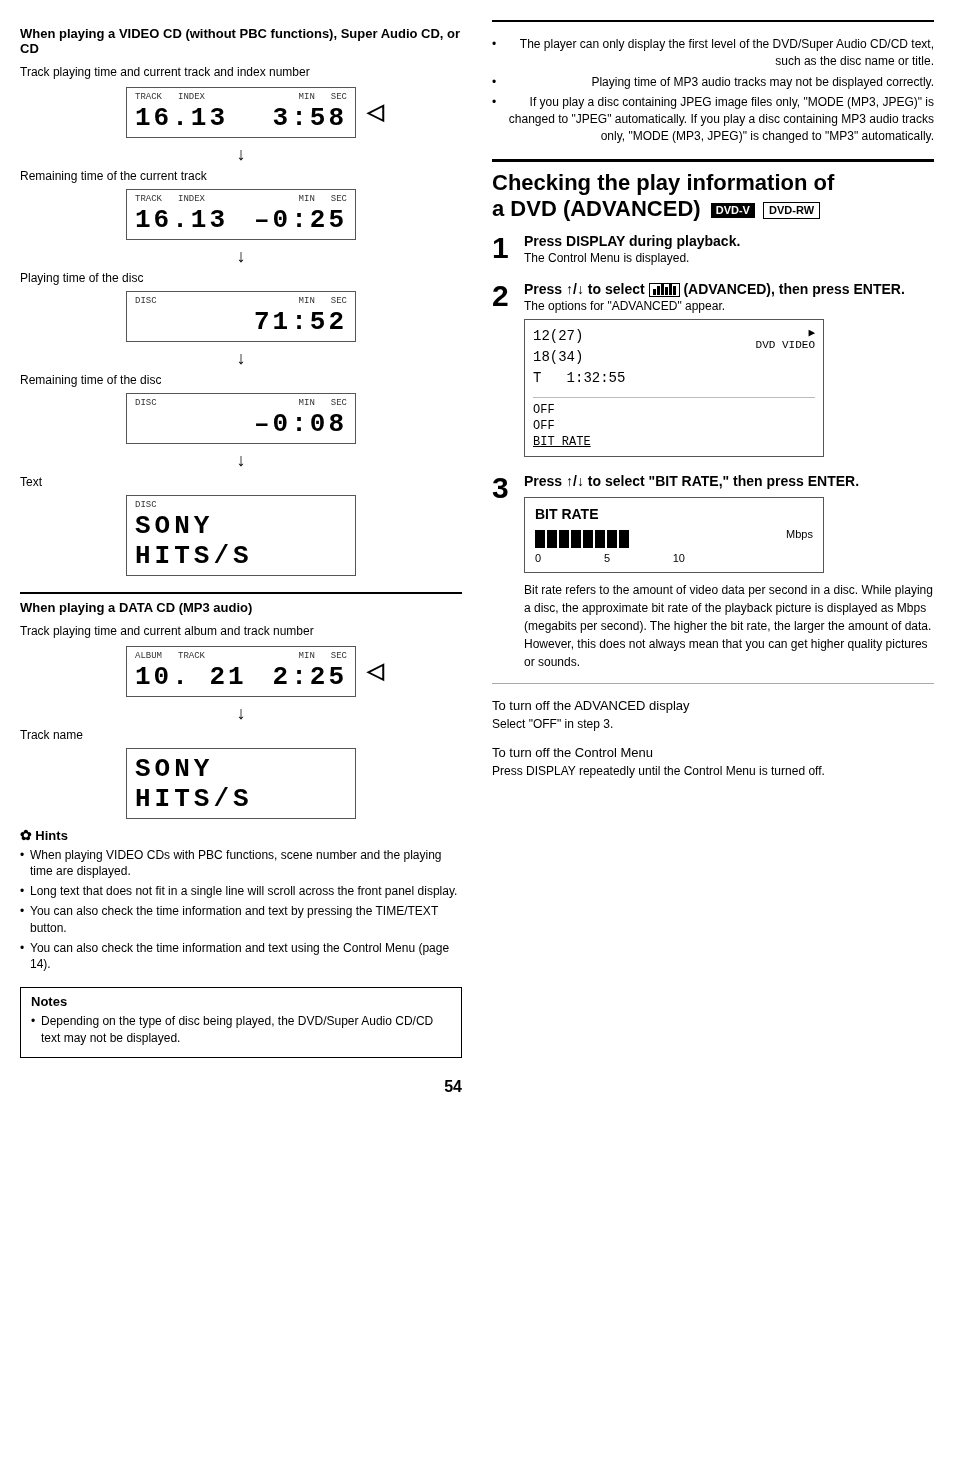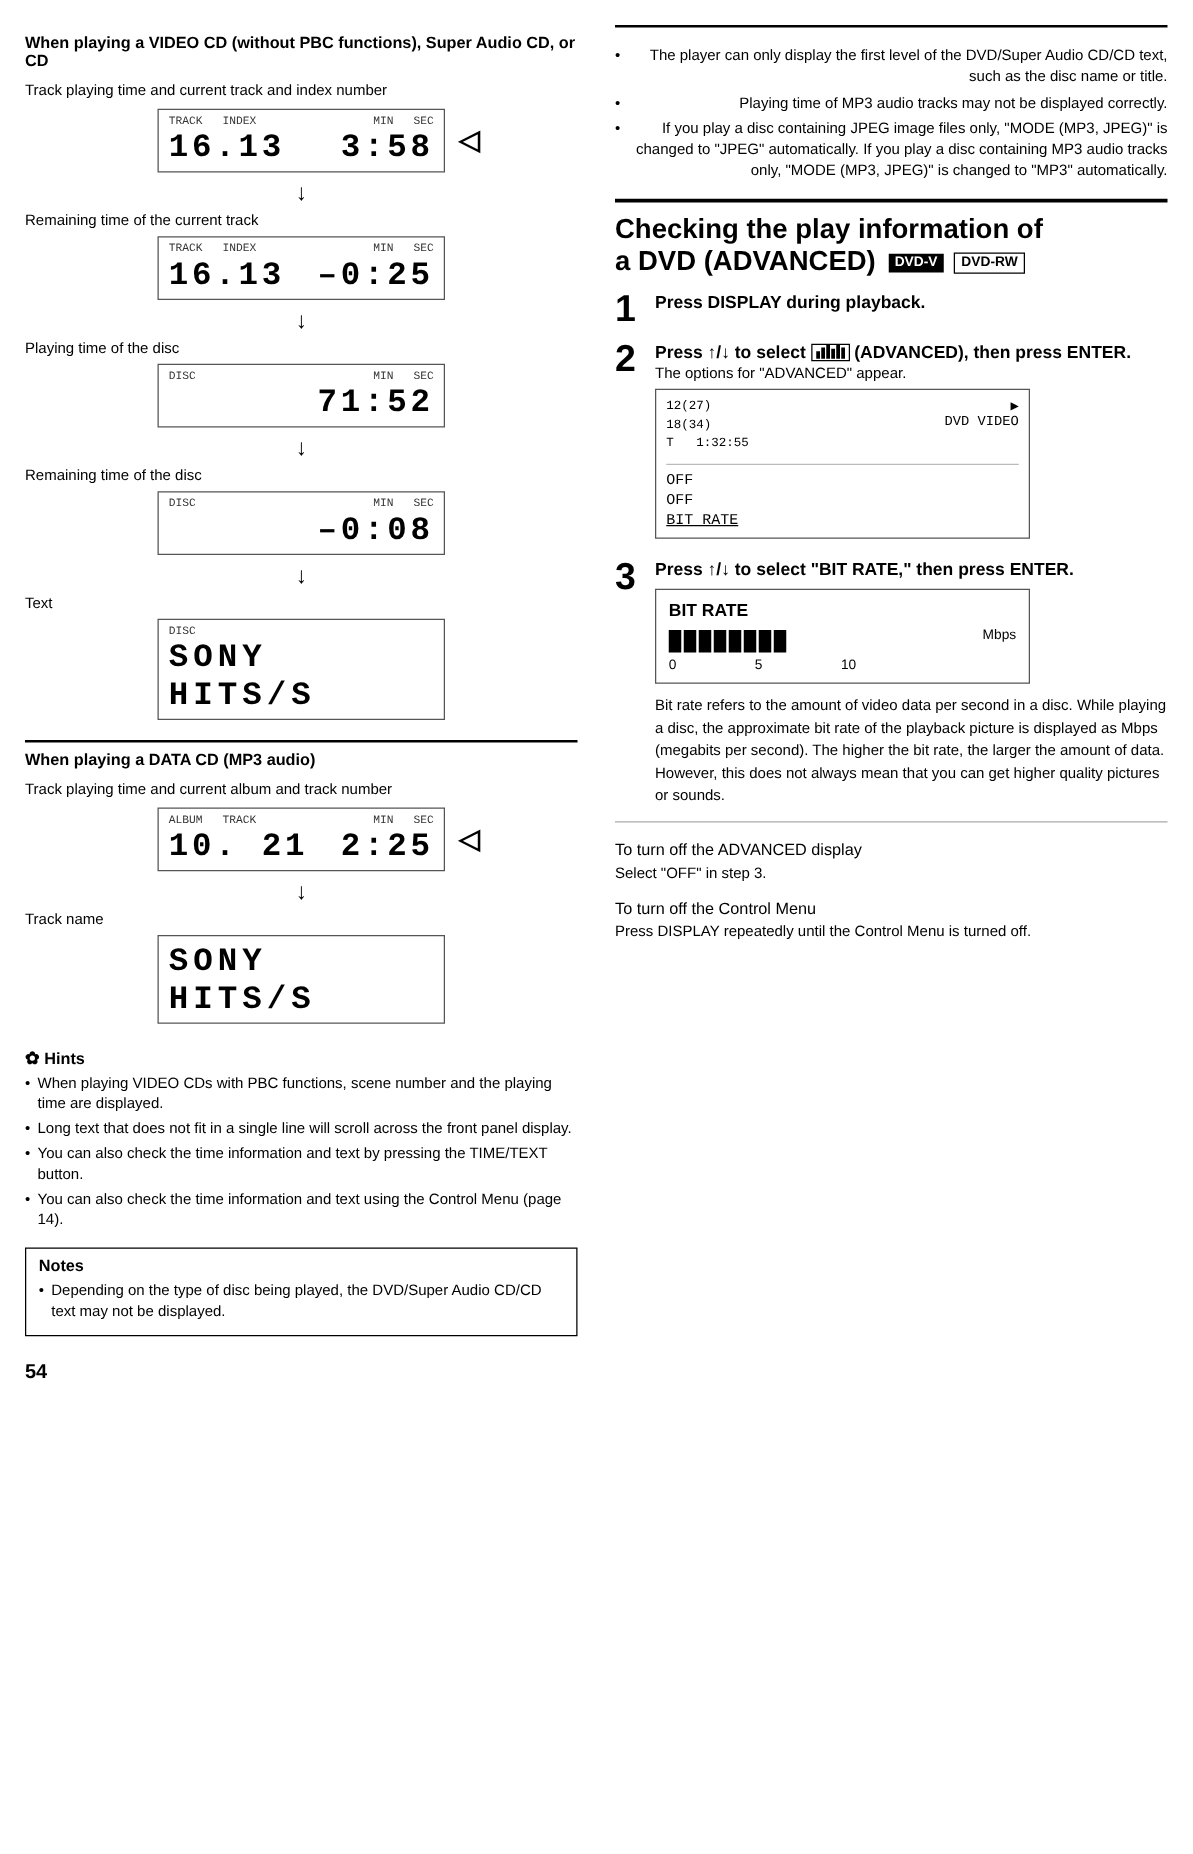--- a/index.html
+++ b/index.html
@@ -72,21 +72,21 @@
     
     .seg-text {
       font-family: 'Courier New', monospace;
       font-size: 26px;
       letter-spacing: 4px;
       font-weight: bold;
     }
 
     
     .hints-section {
-      margin-top: 19px;
+      margin-top: 8px;
     }
     .hints-icon {
       font-size: 14px;
       font-weight: bold;
     }
     .hints-title {
       font-weight: bold;
       font-size: 13px;
       display: inline;
     }
@@ -205,21 +205,21 @@
       justify-content: space-between;
       align-items: flex-start;
     }
     .adv-panel .panel-left { flex: 1; }
     .adv-panel .panel-right {
       font-size: 11px;
       text-align: right;
       padding-left: 8px;
     }
     .adv-panel .time-display {
-      font-size: 10px;
+      font-size: 14px;
       line-height: 1.5;
       font-family: Liberation Mono, monospace;
     }
     .adv-panel .options-area {
       margin-top: 8px;
       border-top: 1px solid #bbb;
       padding-top: 4px;
     }
     .adv-panel .option-item {
       font-size: 12px;
@@ -299,20 +299,21 @@
     .divider {
       border: none;
       border-top: 1px solid #aaa;
       margin: 12px 0;
     }
 
     .page-num {
       font-size: 16px;
       font-weight: bold;
       margin-top: 20px;
+      text-align: right;
     }
 
     
     .data-cd-section {
       margin-top: 16px;
     }
 
     
     .arrow-bracket {
       position: absolute;
@@ -506,20 +507,21 @@
         <span>Checking the play information of</span><br>
         <span>a DVD (ADVANCED)</span>
         <span class="badge">DVD-V</span>
         <span class="badge-outline">DVD-RW</span>
       </div>
 
       <div class="step">
         <div class="step-num">1</div>
         <div class="step-content">
           <div class="step-title">Press DISPLAY during playback.</div>
+          <div class="step-desc">The Control Menu is displayed.</div>
         </div>
       </div>
 
       <div class="step">
         <div class="step-num">2</div>
         <div class="step-content">
           <div class="step-title">
             Press ↑/↓ to select
             <span style="display:inline-flex; gap:1px; align-items:flex-end; height:14px; vertical-align:middle; border:1px solid #000; padding:1px 3px;">
               <span style="display:inline-block;width:3px;height:6px;background:#000;"></span>

